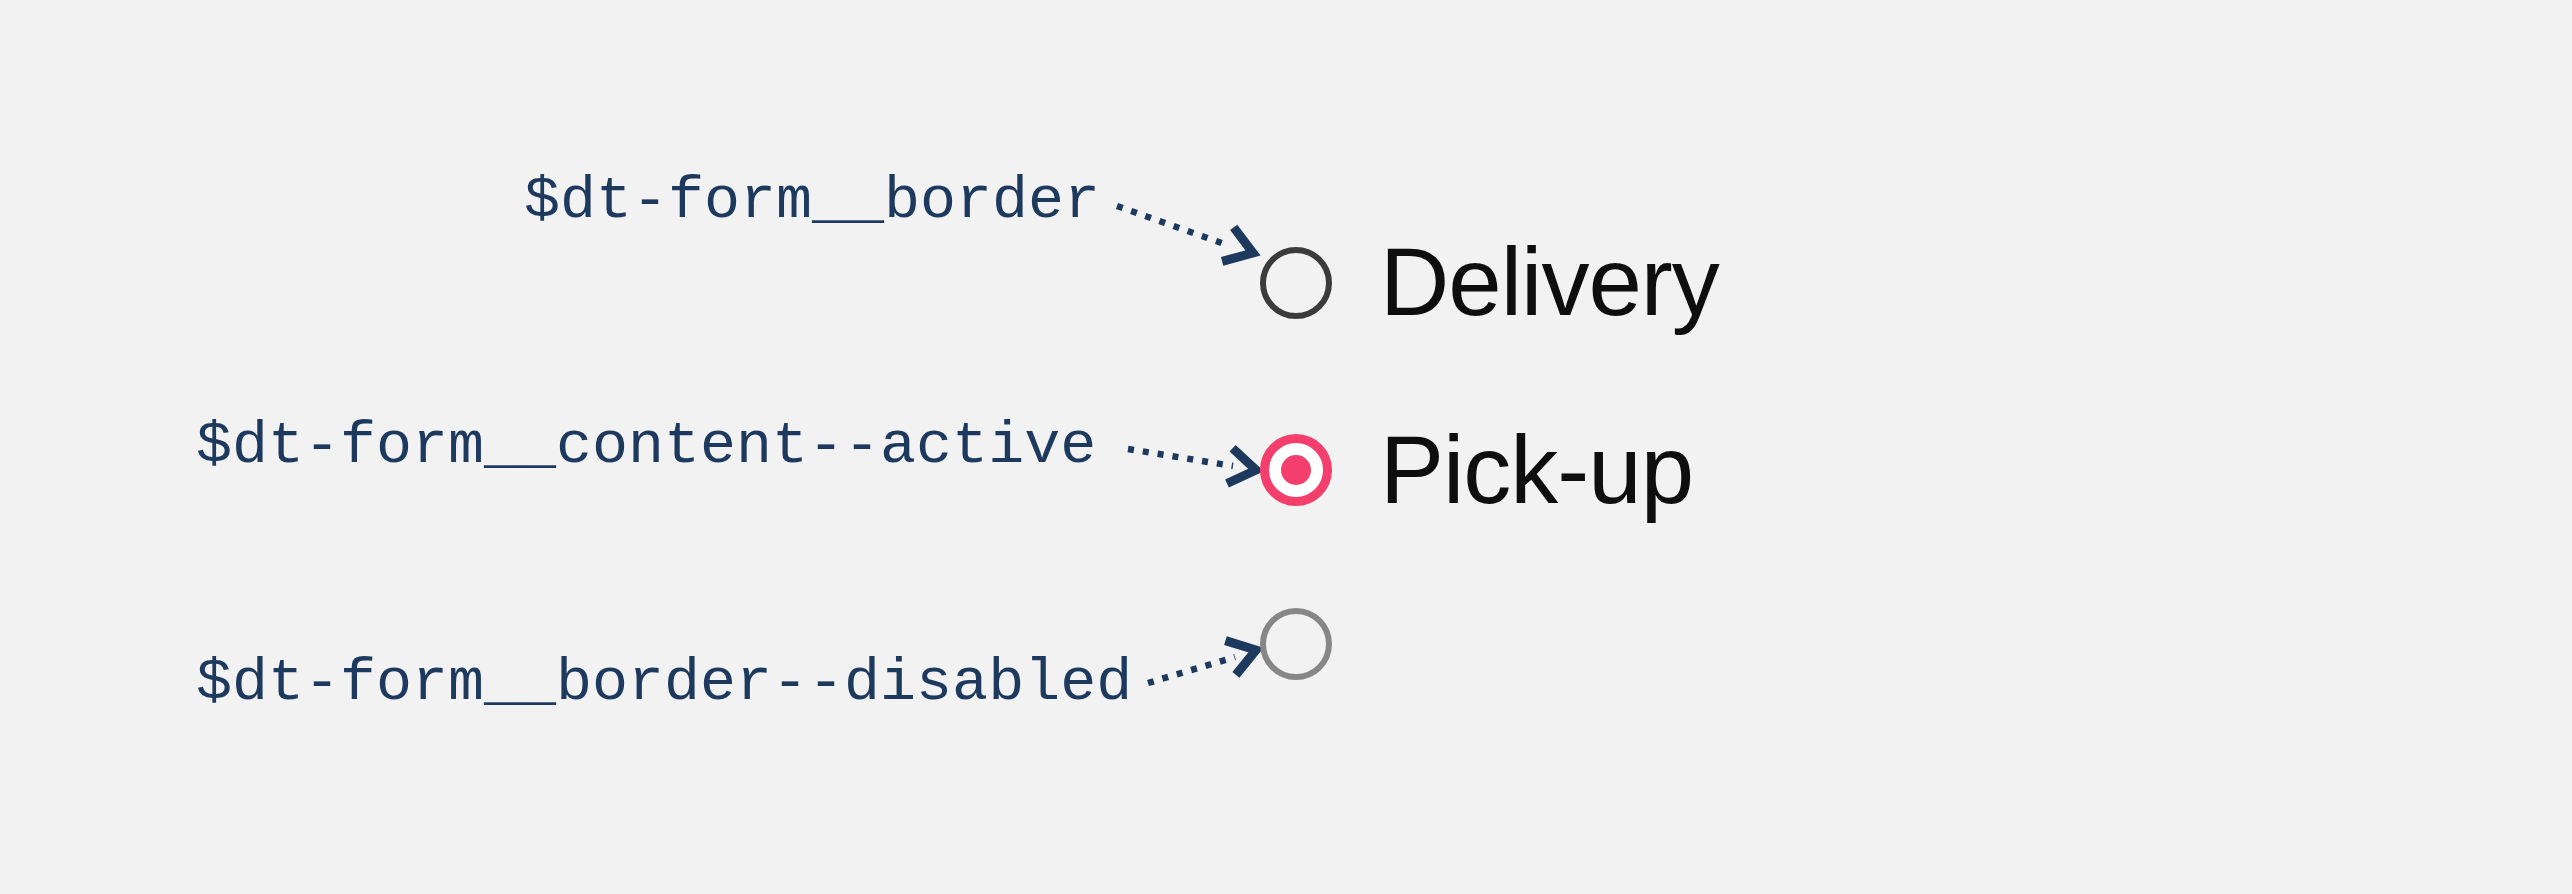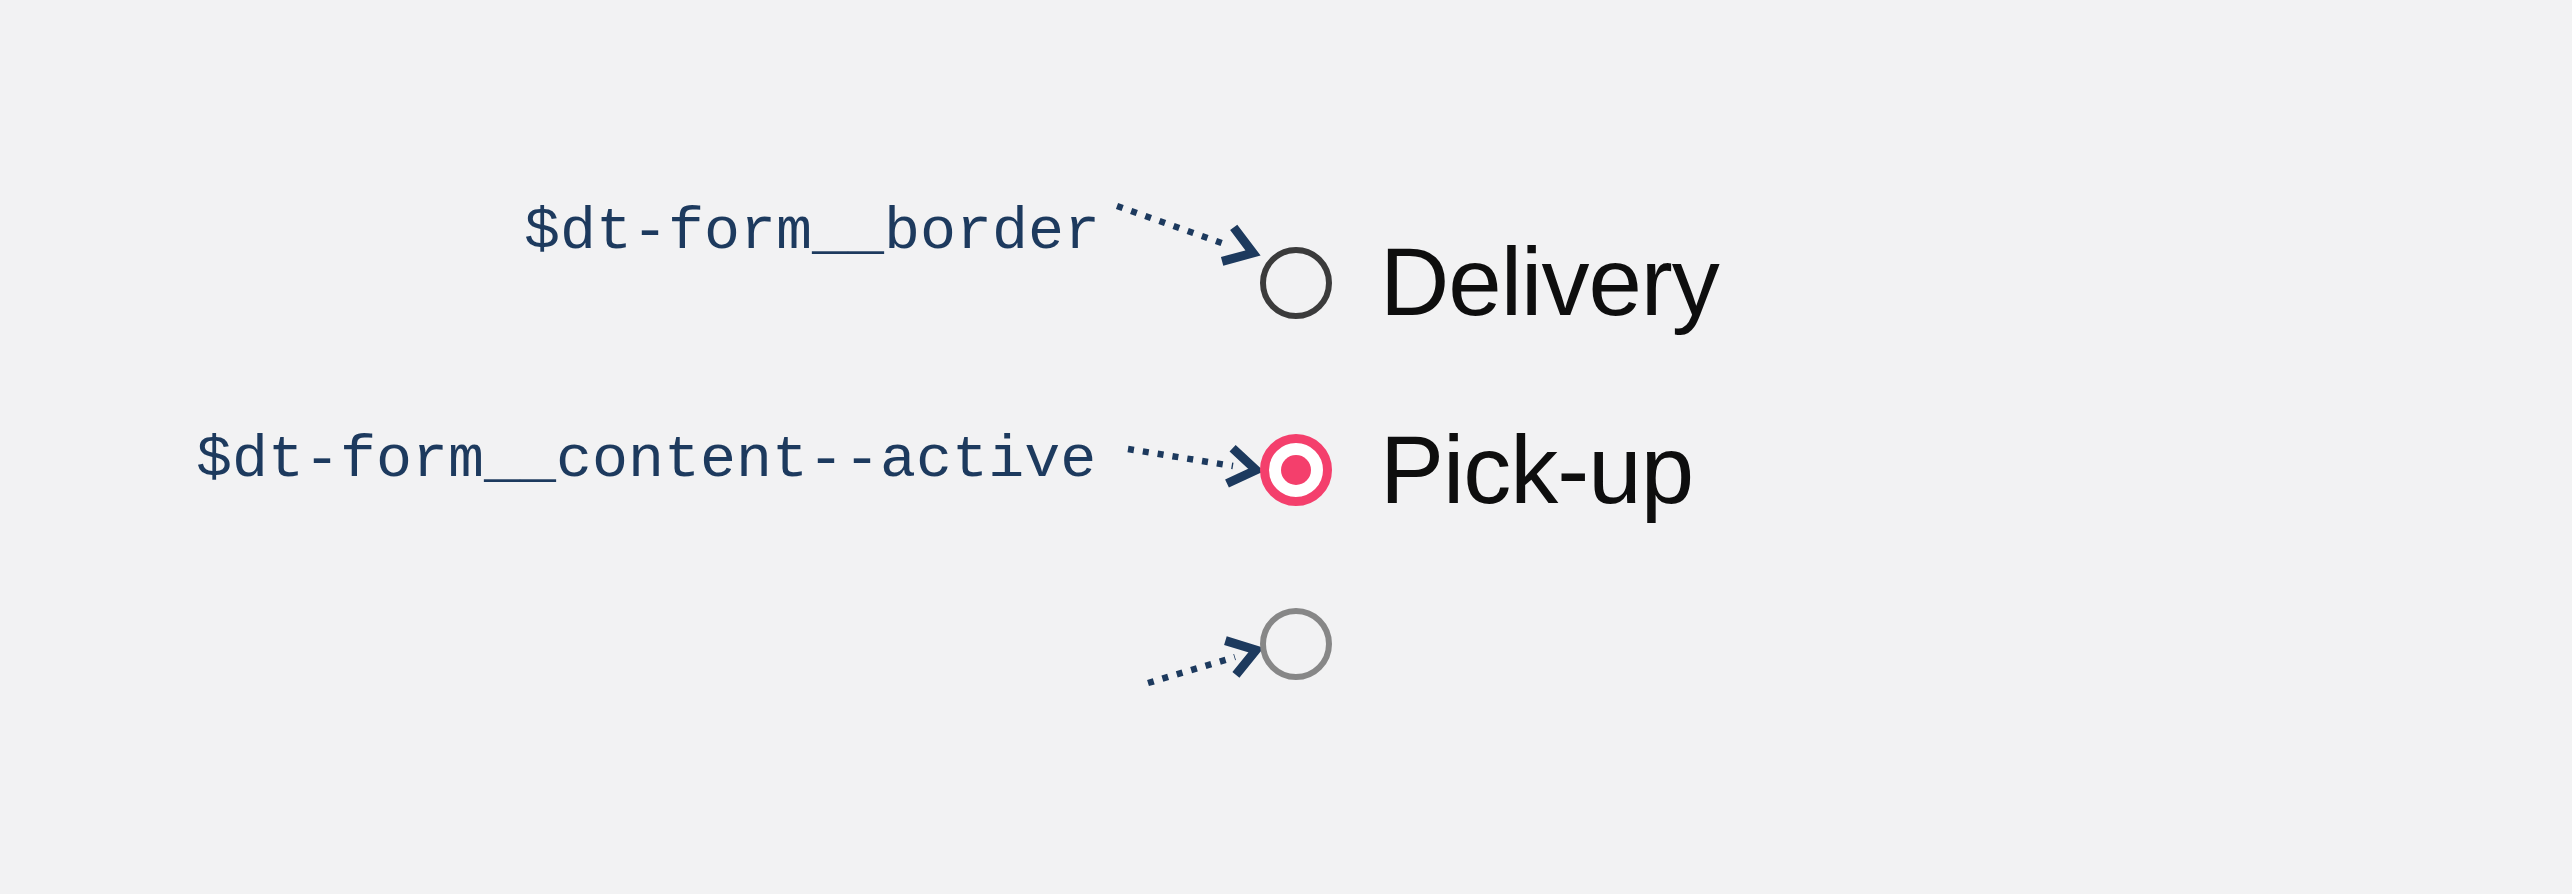--- a/index.html
+++ b/index.html
@@ -17,22 +17,22 @@
     font-family: "Liberation Sans", sans-serif;
   }
   .token-label {
     position: absolute;
     font-family: "Liberation Mono", "DejaVu Sans Mono", monospace;
     font-size: 60px;
     line-height: 1;
     white-space: nowrap;
     color: var(--annotation-navy, #1d3a5e);
   }
-  .token-1 { top: 171px; right: 1472px; margin-top: 31px; }
-  .token-2 { top: 430px; left: 196px; }
+  .token-1 { top: 171px; right: 1472px; }
+  .token-2 { top: 416px; left: 196px; }
   .token-3 { top: 653px; left: 196px; }
 
   .arrow-layer {
     position: absolute;
     inset: 0;
     width: 2572px;
     height: 894px;
     pointer-events: none;
   }
   .arrow-dash { fill: none; stroke-width: 6.5; stroke-dasharray: 6 9; }
@@ -98,20 +98,21 @@
       <polyline class="arrow-head" points="1232.6,448.2 1256,470 1227,483.5" stroke="#1d3a5e"></polyline>
     </g>
     <g>
       <line class="arrow-dash" x1="1148" y1="683" x2="1235" y2="657" stroke="#1d3a5e"></line>
       <polyline class="arrow-head" points="1225.4,640.6 1256,650 1235.9,674.9" stroke="#1d3a5e"></polyline>
     </g>
   </svg>
 
   <div class="token-label token-1">$dt-form__border</div>
   <div class="token-label token-2">$dt-form__content--active</div>
+  <div class="token-label token-3">$dt-form__border--disabled</div>
 
   <div class="radio radio-unchecked radio-1"></div>
   <div class="option-label option-label-1">Delivery</div>
 
   <div class="radio radio-active radio-2">
     <span class="radio-dot"></span>
   </div>
   <div class="option-label option-label-2">Pick-up</div>
 
   <div class="radio radio-disabled radio-3"></div>

